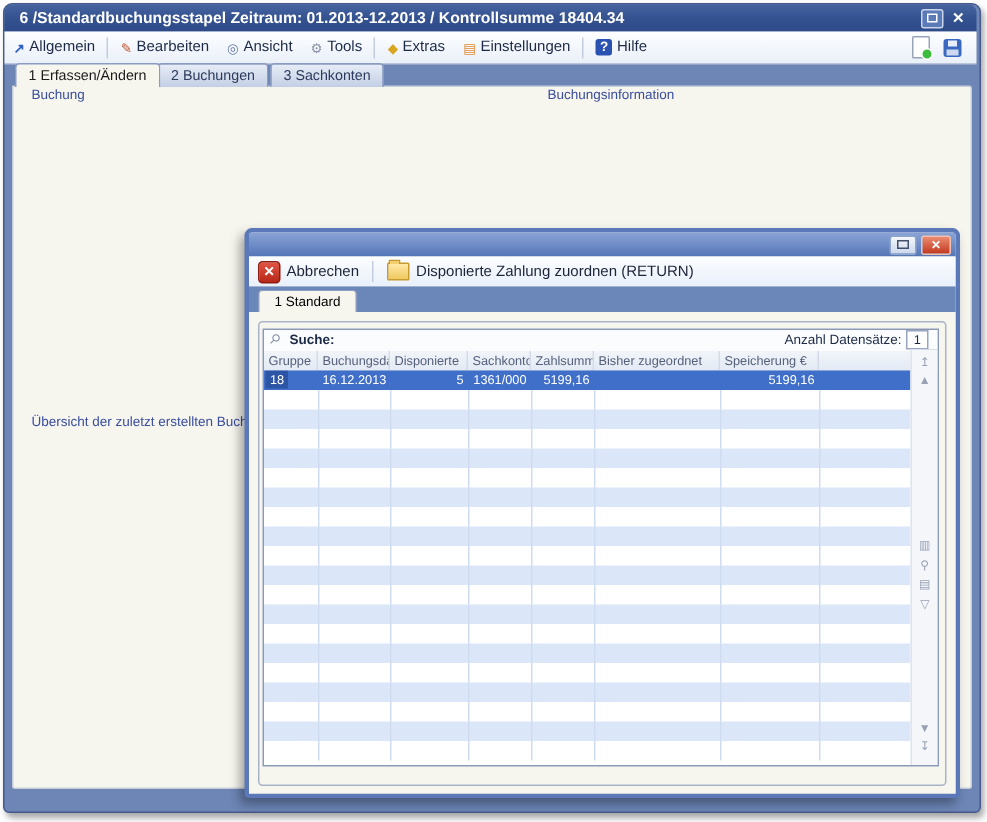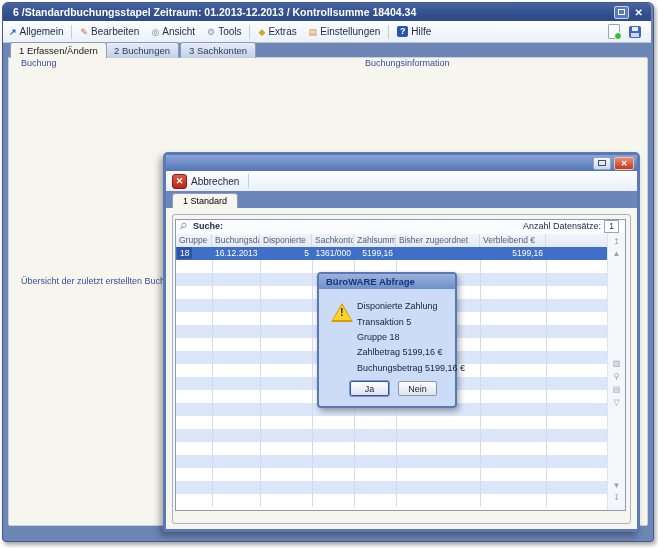--- a/index.html
+++ b/index.html
@@ -398,20 +398,24 @@
         <span class="dlg-restore"></span>
         <span class="dlg-close">✕</span>
       </span>
     </div>
     <div class="dlg-toolbar">
       <span class="tb-btn">
           <span class="cancel-ic">✕</span>
           <span>Abbrechen</span>
         </span>
       <span class="tb-sep"></span>
+      <span class="tb-btn">
+          <span class="folder-ic"></span>
+          <span>Disponierte Zahlung zuordnen (RETURN)</span>
+        </span>
     </div>
     <div class="dlg-tabrow">
       <span class="dlg-tab">1 Standard</span>
     </div>
     <div class="dlg-panel">
       <div class="fs-daten"></div>
       <span class="daten-legend" style="top:52px;left:12px;position:absolute;">Daten</span>
       <div class="d-box">
         <div class="d-search">
           <span class="search-ic">⚲</span>
@@ -419,21 +423,21 @@
           <span class="count-lab">Anzahl Datensätze:</span>
           <span class="count-box">1</span>
         </div>
         <div class="d-header">
           <span class="dh" style="left:0;width:36px;">Gruppe</span>
           <span class="dh" style="left:36px;width:48px;">Buchungsdatum</span>
           <span class="dh" style="left:84px;width:52px;">Disponierte</span>
           <span class="dh" style="left:136px;width:42px;">Sachkonto</span>
           <span class="dh" style="left:178px;width:42px;">Zahlsumme €</span>
           <span class="dh" style="left:220px;width:84px;">Bisher zugeordnet</span>
-          <span class="dh" style="left:304px;width:66px;">Verbleibend €</span>
+          <span class="dh" style="left:304px;width:66px;">Speicherung €</span>
           <span class="dh" style="left:370px;width:61px;border-right:none;"></span>
           <span class="copy-ic"></span>
         </div>
         <div class="d-datarow">
           <span class="dc" style="left:0;width:36px;"><span class="chip">18</span></span>
           <span class="dc" style="left:36px;width:48px;padding-left:3px;">16.12.2013 /Mo</span>
           <span class="dc" style="left:84px;width:52px;text-align:right;padding-right:3px;">5</span>
           <span class="dc" style="left:136px;width:42px;text-align:right;padding-right:3px;">1361/000</span>
           <span class="dc" style="left:178px;width:42px;text-align:right;padding-right:3px;">5199,16</span>
           <span class="dc" style="left:220px;width:84px;"></span>
@@ -467,27 +471,14 @@
           <span class="rail-ic" style="top:139px;">⚲</span>
           <span class="rail-ic" style="top:152px;">▤</span>
           <span class="rail-ic" style="top:165px;">▽</span>
           <span class="rail-ic" style="top:248px;">▼</span>
           <span class="rail-ic" style="top:260px;">↧</span>
         </div>
       </div>
     </div>
   </div>
 
-  <div class="modal">
-    <div class="modal-titlebar">
-      <div class="modal-title">BüroWARE Abfrage</div>
-    </div>
-    <div class="warn"></div>
-    <span class="modal-line" style="top:27px;">Disponierte Zahlung</span>
-    <span class="modal-line" style="top:43px;">Transaktion 5</span>
-    <span class="modal-line" style="top:58px;">Gruppe 18</span>
-    <span class="modal-line" style="top:73px;">Zahlbetrag 5199,16 €</span>
-    <span class="modal-line" style="top:89px;">Buchungsbetrag 5199,16 €</span>
-    <div class="modal-btn primary" style="left:31px;">Ja</div>
-    <div class="modal-btn" style="left:79px;">Nein</div>
-  </div>
 
 </div>
 
 </body></html>

